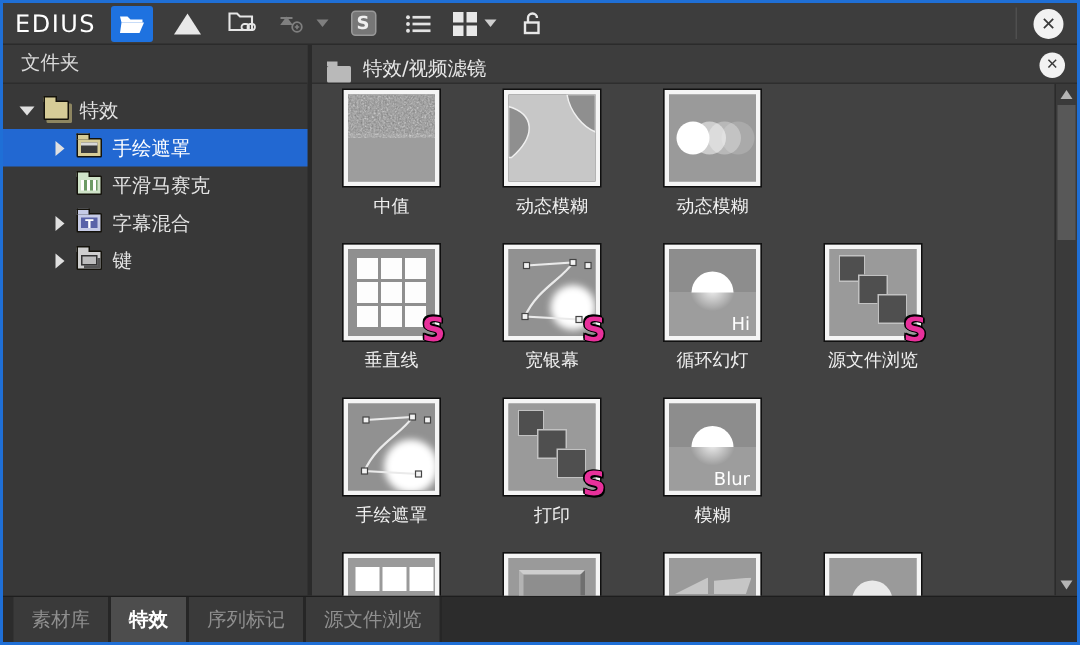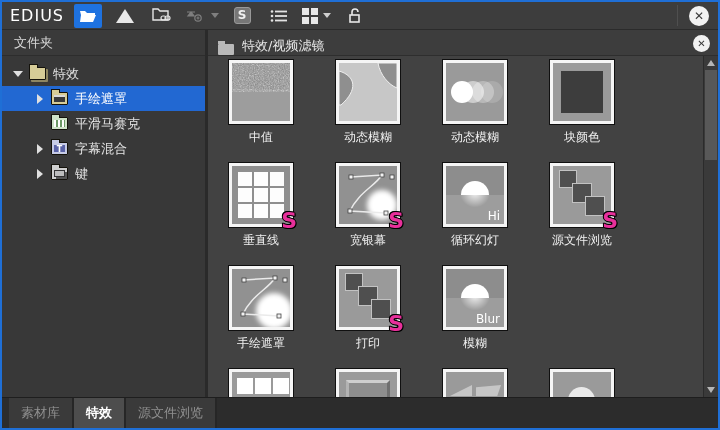--- a/index.html
+++ b/index.html
@@ -310,26 +310,20 @@
             </div>
               </div>
             <span class="tlabel">动态模糊</span>
           </div>
           <div class="cell">
             <div class="thumb">
                 <div class="art art-motion"></div>
               </div>
             <span class="tlabel">动态模糊</span>
           </div>
-          <div class="cell">
-            <div class="thumb">
-                <div class="art art-block"></div>
-              </div>
-            <span class="tlabel">块颜色</span>
-          </div>
         </div>
 
         <div class="row r2">
           <div class="cell">
             <div class="thumb">
                 <div class="art art-wgrid"></div>
               <span class="badge">S</span>
               </div>
             <span class="tlabel">垂直线</span>
           </div>
@@ -464,17 +458,20 @@
   </div>
 
   <div class="tabbar">
     <span class="tab">
         <span>素材库</span>
       </span>
     <span class="tab active">
         <span>特效</span>
       </span>
     <span class="tab">
+        <span>序列标记</span>
+      </span>
+    <span class="tab">
         <span>源文件浏览</span>
       </span>
   </div>
 
 </div>
 
 </body></html>

